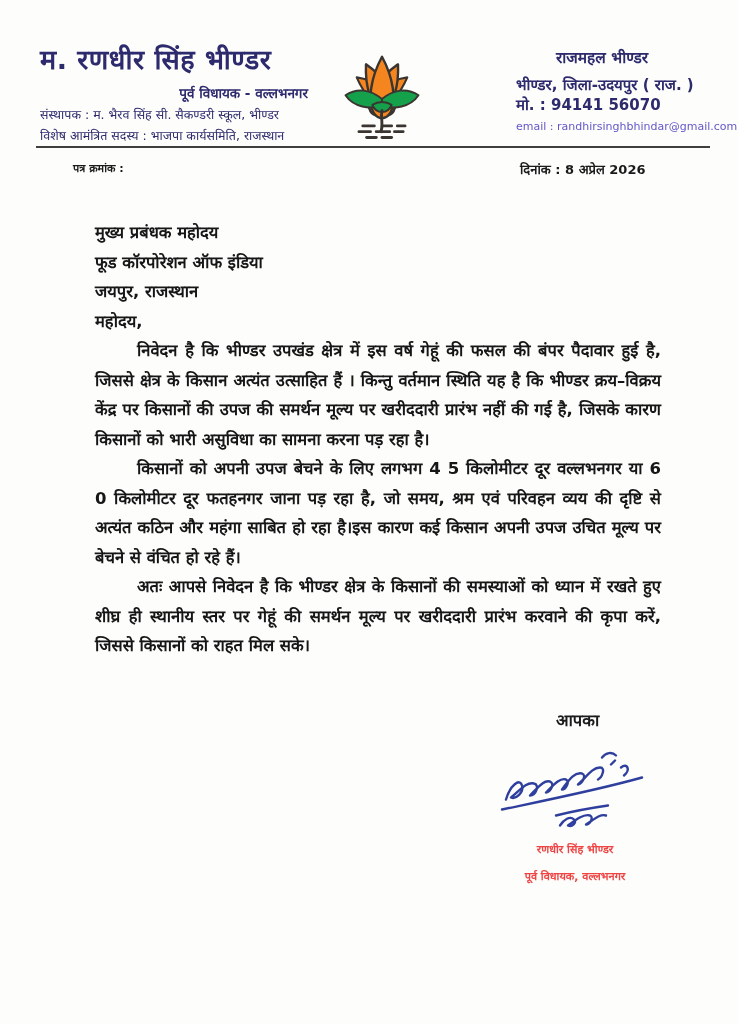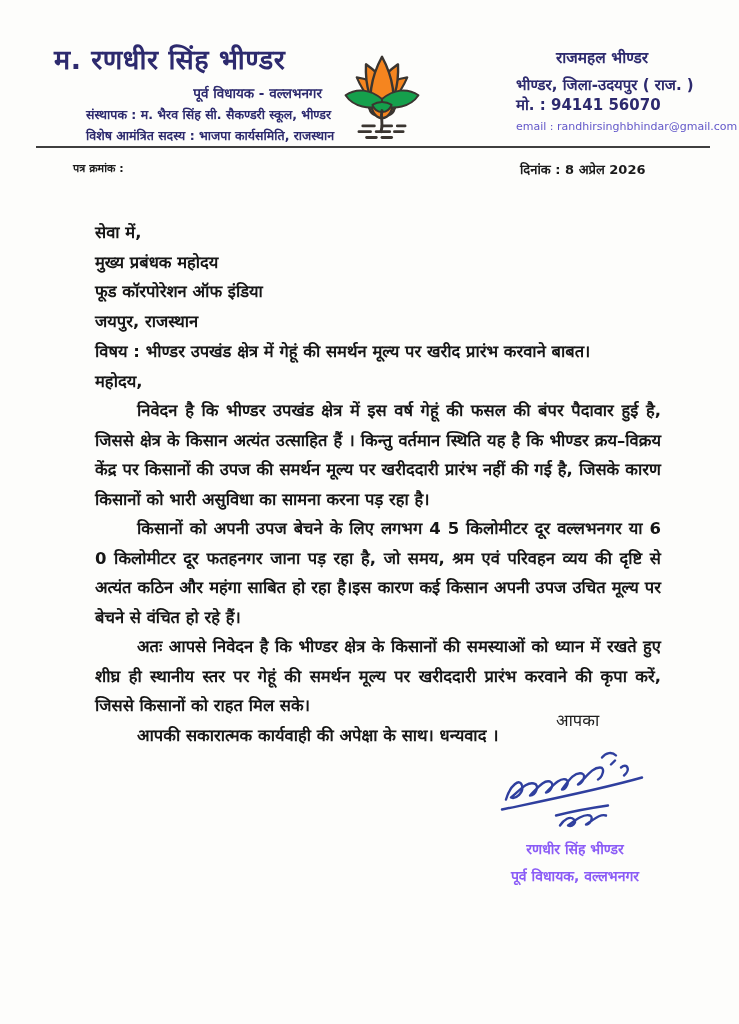--- a/index.html
+++ b/index.html
@@ -6,47 +6,47 @@
   .page {
     position:relative;
     width:739px; height:1024px;
     margin:0 auto;
     background:#fdfdfb;
     font-family:"DejaVu Sans", sans-serif;
     color:#1b1b1b;
     overflow:hidden;
   }
   
-  .hdr-left { position:absolute; left:54px; top:40px; width:268px; color:#2d2a6e; }
+  .hdr-left { position:absolute; left:40px; top:40px; width:268px; color:#2d2a6e; }
   .hdr-title { font-size:27px; font-weight:bold; letter-spacing:0.5px; white-space:nowrap; }
   .hdr-sub1 { text-align:right; font-size:13.5px; font-weight:bold; margin-top:7px; }
-  .hdr-sub2, .hdr-sub3 { font-size:12.5px; font-weight:bold; margin-top:4px; white-space:nowrap;margin-left:32px; }
+  .hdr-sub2, .hdr-sub3 { font-size:12.5px; font-weight:normal; margin-top:4px; white-space:nowrap; }
   .logo-wrap { position:absolute; left:334px; top:28px; width:96px; height:120px; }
   .hdr-right { position:absolute; left:516px; top:46px; color:#2d2a6e; }
   .hdr-right .l1 { font-size:15.5px; font-weight:bold;margin-left:40px; }
   .hdr-right .l2 { font-size:15px; font-weight:bold; margin-top:6px; white-space:nowrap; }
   .hdr-right .l3 { font-size:15px; font-weight:bold; }
   .hdr-right .l4 { font-size:11px; color:#6257c9; margin-top:6px; font-weight:normal; }
   .rule { position:absolute; left:36px; top:146px; width:674px; border-top:2.5px solid #3f3f3f; }
   .letter-no { position:absolute; left:57px; top:160px; font-size:11px; font-weight:bold;margin-left:16px; }
   .date-line { position:absolute; left:520px; top:160px; font-size:13px; font-weight:bold; }
   
   .body-block {
     position:absolute; left:95px; top:218px; width:566px;
     font-size:16.5px; line-height:29.5px; font-weight:600; color:#161616;
   }
   .addr-line { white-space:nowrap; }
   .subject { margin-top:1px; white-space:nowrap; }
   .para { margin:0; text-indent:42px; text-align:justify; }
   .closing { margin:0; text-indent:42px; }
   
-  .signoff { position:absolute; left:556px; top:708px; font-size:16.5px; font-weight:400; }
+  .signoff { position:absolute; left:556px; top:708px; font-size:16.5px; font-weight:700; }
   .signature { position:absolute; left:490px; top:736px; width:180px; height:98px; }
   .sig-name-block { position:absolute; left:452px; top:836px; width:246px; text-align:center;
-    font-weight:bold; font-size:14px; line-height:27px; color:#8b5cf6; }
+    font-weight:bold; font-size:11px; line-height:27px; color:#ef4444; }
 </style>
 </head>
 <body>
 
 <div class="page">
 
   <div class="hdr-left">
     <div class="hdr-title">म. रणधीर सिंह भीण्डर</div>
     <div class="hdr-sub1">पूर्व विधायक - वल्लभनगर</div>
     <div class="hdr-sub2">संस्थापक : म. भैरव सिंह सी. सैकण्डरी स्कूल, भीण्डर</div>
@@ -89,30 +89,27 @@
     <div class="l3">मो. : 94141 56070</div>
     <div class="l4">email : randhirsinghbhindar@gmail.com</div>
   </div>
 
   <div class="rule"></div>
 
   <div class="letter-no">पत्र क्रमांक :</div>
   <div class="date-line">दिनांक : 8 अप्रेल 2026</div>
 
   <div class="body-block">
-    <div class="addr-line">सेवा में,</div>
     <div class="addr-line">मुख्य प्रबंधक महोदय</div>
     <div class="addr-line">फूड कॉरपोरेशन ऑफ इंडिया</div>
     <div class="addr-line">जयपुर, राजस्थान</div>
-    <div class="subject">विषय :  भीण्डर उपखंड क्षेत्र में गेहूं की समर्थन मूल्य पर खरीद प्रारंभ करवाने बाबत।</div>
     <div>महोदय,</div>
     <p class="para">निवेदन है कि भीण्डर उपखंड क्षेत्र में इस वर्ष गेहूं की फसल की बंपर पैदावार हुई है, जिससे क्षेत्र के किसान अत्यंत उत्साहित हैं । किन्तु वर्तमान स्थिति यह है कि भीण्डर क्रय–विक्रय केंद्र पर किसानों की उपज की समर्थन मूल्य पर खरीददारी प्रारंभ नहीं की गई है, जिसके कारण किसानों को भारी असुविधा का सामना करना पड़ रहा है।</p>
     <p class="para">किसानों को अपनी उपज बेचने के लिए लगभग 4 5 किलोमीटर दूर वल्लभनगर या 6 0 किलोमीटर दूर फतहनगर जाना पड़ रहा है, जो समय, श्रम एवं परिवहन व्यय की दृष्टि से अत्यंत कठिन और महंगा साबित हो रहा है।इस कारण कई किसान अपनी उपज उचित मूल्य पर बेचने से वंचित हो रहे हैं।</p>
     <p class="para">अतः आपसे निवेदन है कि भीण्डर क्षेत्र के किसानों की समस्याओं को ध्यान में रखते हुए शीघ्र ही स्थानीय स्तर पर गेहूं की समर्थन मूल्य पर खरीददारी प्रारंभ करवाने की कृपा करें, जिससे किसानों को राहत मिल सके।</p>
-    <p class="closing">आपकी सकारात्मक कार्यवाही की अपेक्षा के साथ। धन्यवाद ।</p>
   </div>
 
   <div class="signoff">आपका</div>
 
   <div class="signature">
     <svg width="180" height="98" viewBox="0 0 180 95" xmlns="http://www.w3.org/2000/svg">
       <g fill="none" stroke="#2f3f9e" stroke-width="2.4" stroke-linecap="round" stroke-linejoin="round">
         <path d="M16 62 C20 48 30 40 32 48 C34 55 26 62 21 60 C29 54 36 44 44 46 C50 47 46 58 40 58 C48 50 54 42 60 44 C65 46 61 54 56 55 C64 47 70 40 76 42 C80 44 76 52 72 52 C78 44 84 34 92 36 C97 38 92 46 88 47 C96 40 102 30 110 30 C116 30 112 40 108 42"></path>
         <path d="M112 20 C116 15 122 14 126 18"></path>
         <path d="M121 27 L125 23"></path>

